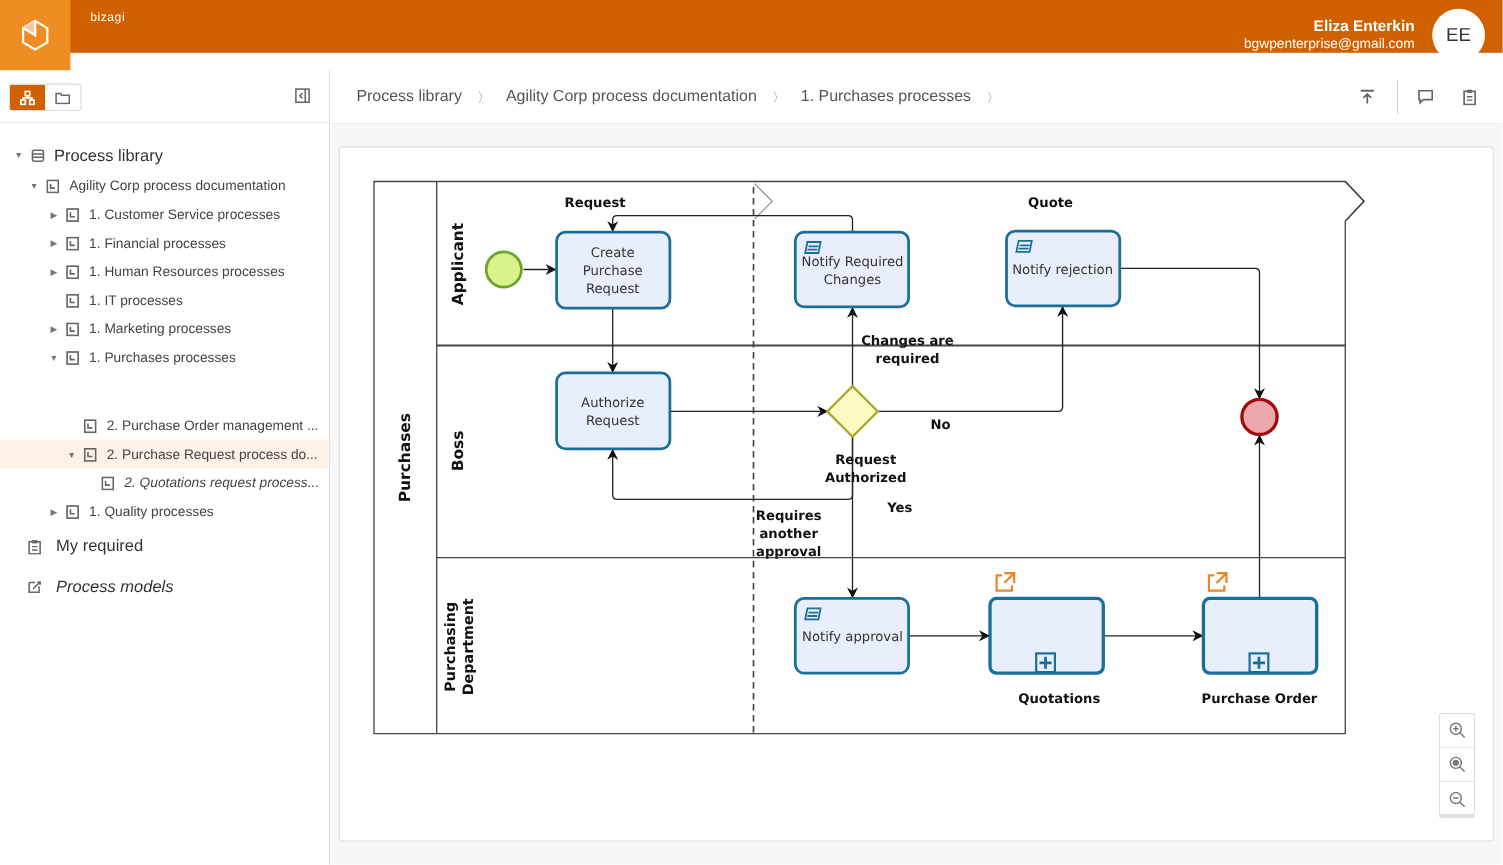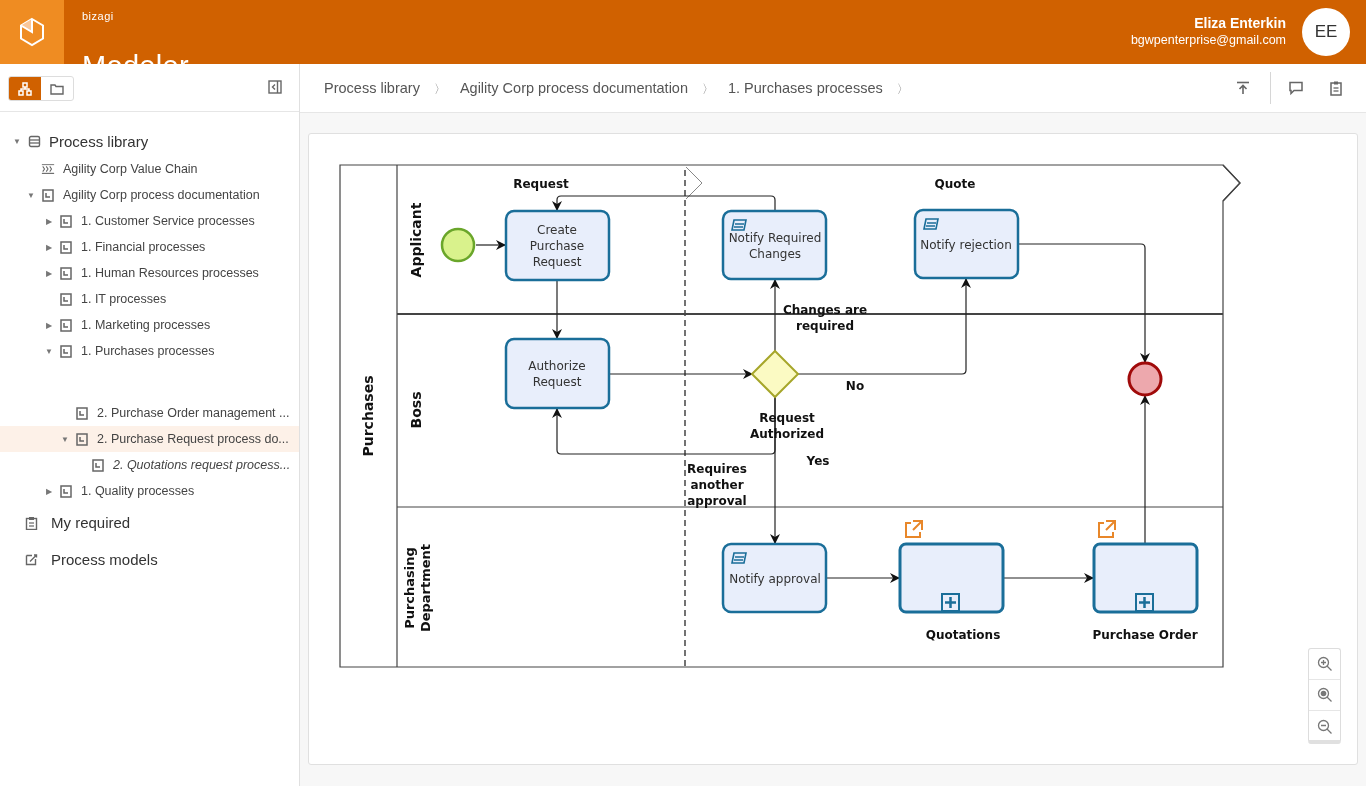--- a/index.html
+++ b/index.html
@@ -1,17 +1,17 @@
 <!DOCTYPE html>
 <html><head>
 <meta charset="utf-8">
 <style>
   * { box-sizing: border-box; margin: 0; padding: 0; }
   html, body { width: 1366px; height: 786px; overflow: hidden; background: #fff; font-family: "Liberation Sans", "DejaVu Sans", sans-serif; color: #333; }
-  .topbar { position: absolute; left: 0; top: 0; width: 1366px; height: 64px; background: #d06100; }
+  .topbar { position: absolute; left: 0; top: 0; width: 1366px; height: 48px; background: #d06100; }
   .logo-box { position: absolute; left: 0; top: 0; width: 64px; height: 64px; background: #ef8c22; display: flex; align-items: center; justify-content: center; }
   .brand { position: absolute; left: 82px; top: 10px; color: #fff; }
   .brand .small { font-size: 11px; letter-spacing: 0.5px; line-height: 12px; }
   .brand .big { font-size: 29px; line-height: 32px; letter-spacing: 0.3px; margin-top: 28px; }
   .user { position: absolute; right: 80px; top: 15px; text-align: right; color: #fff; }
   .user .name { font-size: 14px; font-weight: bold; line-height: 17px; }
   .user .email { font-size: 12.5px; line-height: 16px; }
   .avatar { position: absolute; right: 16px; top: 8px; width: 48px; height: 48px; border-radius: 50%; background: #ffffff; color: #333; font-size: 17px; display: flex; align-items: center; justify-content: center; }
 
   .sidebar { position: absolute; left: 0; top: 64px; width: 300px; height: 722px; background: #fff; border-right: 1px solid #e0e0e0; }
@@ -95,31 +95,20 @@
         <span class="ico">
           <svg width="13" height="13" viewBox="0 0 13 13">
             <rect x="1.5" y="1.5" width="10" height="10" rx="1.5" fill="none" stroke="#666" stroke-width="1.4"></rect>
             <line x1="1.5" y1="5" x2="11.5" y2="5" stroke="#666" stroke-width="1.3"></line>
             <line x1="1.5" y1="8" x2="11.5" y2="8" stroke="#666" stroke-width="1.3"></line>
           </svg>
         </span>
         <span class="lbl">Process library</span>
       </div>
       <div class="tree-row" style="padding-left: 26px;">
-        <span class="caret"></span>
-        <span class="ico">
-          <svg width="16" height="12" viewBox="0 0 16 12">
-            <path d="M2 3 L4 6 L2 9 M6 3 L8 6 L6 9 M10 3 L12 6 L10 9" fill="none" stroke="#666" stroke-width="1.2"></path>
-            <line x1="1" y1="11" x2="15" y2="11" stroke="#666" stroke-width="1.3"></line>
-            <line x1="1" y1="1" x2="15" y2="1" stroke="#666" stroke-width="1"></line>
-          </svg>
-        </span>
-        <span class="lbl">Agility Corp Value Chain</span>
-      </div>
-      <div class="tree-row" style="padding-left: 26px;">
         <span class="caret">▼</span>
         <span class="ico">
           <svg width="12" height="13" viewBox="0 0 12 13">
             <rect x="1" y="1" width="10" height="11" fill="none" stroke="#666" stroke-width="1.5"></rect>
             <path d="M4 4 V8 H8" fill="none" stroke="#666" stroke-width="1.5"></path>
           </svg>
         </span>
         <span class="lbl">Agility Corp process documentation</span>
       </div>
       <div class="tree-row" style="padding-left: 44px;">
@@ -226,21 +215,21 @@
         <span class="ico" style="margin: 0px 13px 0px 4px;">
           <svg width="13" height="14" viewBox="0 0 13 14">
             <rect x="1.5" y="2.5" width="10" height="11" fill="none" stroke="#666" stroke-width="1.4"></rect>
             <rect x="4" y="1" width="5" height="3" fill="#666"></rect>
             <line x1="4" y1="7" x2="9" y2="7" stroke="#666" stroke-width="1.2"></line>
             <line x1="4" y1="10" x2="9" y2="10" stroke="#666" stroke-width="1.2"></line>
           </svg>
         </span>
         <span>My required</span>
       </div>
-      <div class="tree-row top" style="height: 37px; padding-left: 20px;">
+      <div class="tree-row top" style="height: 37px; padding-left: 20px; font-style: italic;">
         <span class="ico" style="margin: 0px 13px 0px 4px;">
           <svg width="13" height="13" viewBox="0 0 13 13">
             <path d="M1.5 2.5 H7 M1.5 2.5 V11.5 H10.5 V6" fill="none" stroke="#666" stroke-width="1.4"></path>
             <path d="M5 8.5 L11.5 2 M9 2 H11.5 V4.5" fill="none" stroke="#666" stroke-width="1.4"></path>
           </svg>
         </span>
         <span>Process models</span>
       </div>
     </div>
 </div>

